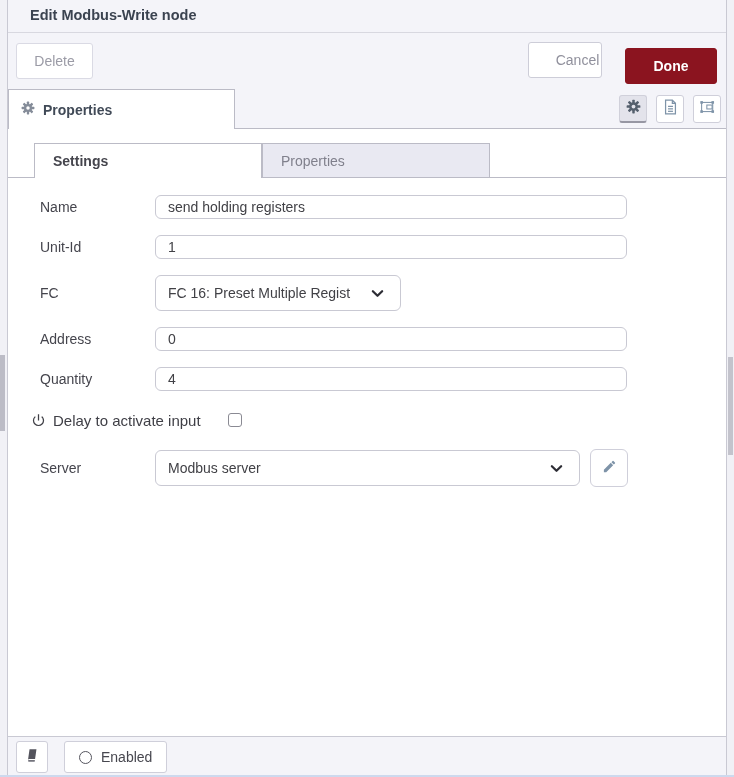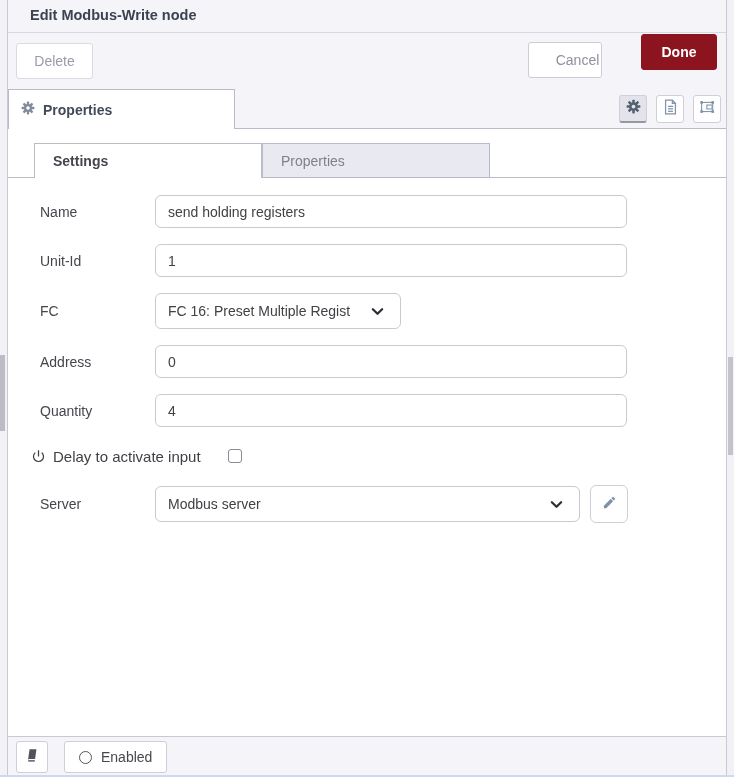--- a/index.html
+++ b/index.html
@@ -26,21 +26,21 @@
     border-left:1px solid #c9c9d3; border-right:1px solid #c9c9d3;
     display:flex; flex-direction:column;
   }
   .tray-header { height:33px; border-bottom:1px solid #d8d8e0; flex:none; }
   .tray-title { padding-left:22px; line-height:31px; font-size:14.5px; font-weight:bold; color:#3b4350; }
 
   .tray-toolbar { height:56px; position:relative; flex:none; }
   .btn { height:36px; border-radius:3px; font-size:14px; font-family:inherit; cursor:pointer; }
   .btn-delete { position:absolute; left:8px; top:10px; width:77px; background:#fff; border:1px solid #dadae4; color:#9b9ba6; }
   .btn-cancel { position:absolute; right:124px; top:9px; width:74px; background:#fff; border:1px solid #cdcdd8; color:#90909c;padding-left:25px; }
-  .btn-done  { position:absolute; right:9px; top:1px; width:76px; background:#8b141f; border:1px solid #8b141f; color:#fff; font-weight:bold; }
+  .btn-done  { position:absolute; right:9px; top:15px; width:92px; background:#8b141f; border:1px solid #8b141f; color:#fff; font-weight:bold; }
 
   
   .editor-header { height:40px; position:relative; border-bottom:1px solid #bbbbc6; flex:none; }
   .properties-tab {
     position:absolute; left:0; top:0; width:227px; height:40px;
     background:#fff; border:1px solid #bbbbc6; border-bottom:none;
     display:flex; align-items:center; padding-left:12px; gap:8px; z-index:2; cursor:pointer;
   }
   .properties-tab .tab-label { font-size:14px; font-weight:bold; color:#414a57; }
   .icon-btn {
@@ -59,21 +59,21 @@
   .form-tabs { position:relative; height:35px; }
   .form-tabs .rule { position:absolute; left:0; right:0; bottom:0; height:1px; background:#bbbbc6; }
   .form-tab { position:absolute; top:0; height:35px; line-height:34px; padding-left:18px; font-size:14px; cursor:pointer; }
   .form-tab.active { left:26px; width:228px; background:#fff; border:1px solid #bbbbc6; border-bottom:none; z-index:2; font-weight:bold; color:#45454d; }
   .form-tab.inactive { left:254px; width:228px; height:34px; background:#e9e9f2; border:1px solid #bbbbc6; border-bottom:none; color:#80808c; }
 
   .form-body { padding:17px 0 0 23px; }
   .form-row { display:flex; align-items:center; margin-bottom:16px;margin-left:9px; }
   .form-row .f-label { width:115px; flex:none; font-size:14px; color:#45454d; }
   .text-input {
-    width:472px; height:33px; border:1px solid #c9c9d3; border-radius:6px;
+    width:472px; height:24px; border:1px solid #c9c9d3; border-radius:6px;
     padding:0 12px; font-size:14px; color:#414146; font-family:inherit; background:#fff; outline:none;
   }
   .select {
     height:36px; border:1px solid #c9c9d3; border-radius:6px; background:#fff;
     display:flex; align-items:center; padding:0 16px 0 12px; cursor:pointer;
   }
   .select .sel-text { flex:1; font-size:14px; color:#414146; white-space:nowrap; overflow:hidden; }
   .fc-select { width:246px; }
   .server-select { width:425px;gap:16px; }
   .pencil-btn { width:38px; height:38px; margin-left:10px; border:1px solid #cfcfda; border-radius:6px; background:#fff; display:flex; align-items:center; justify-content:center; cursor:pointer; }

